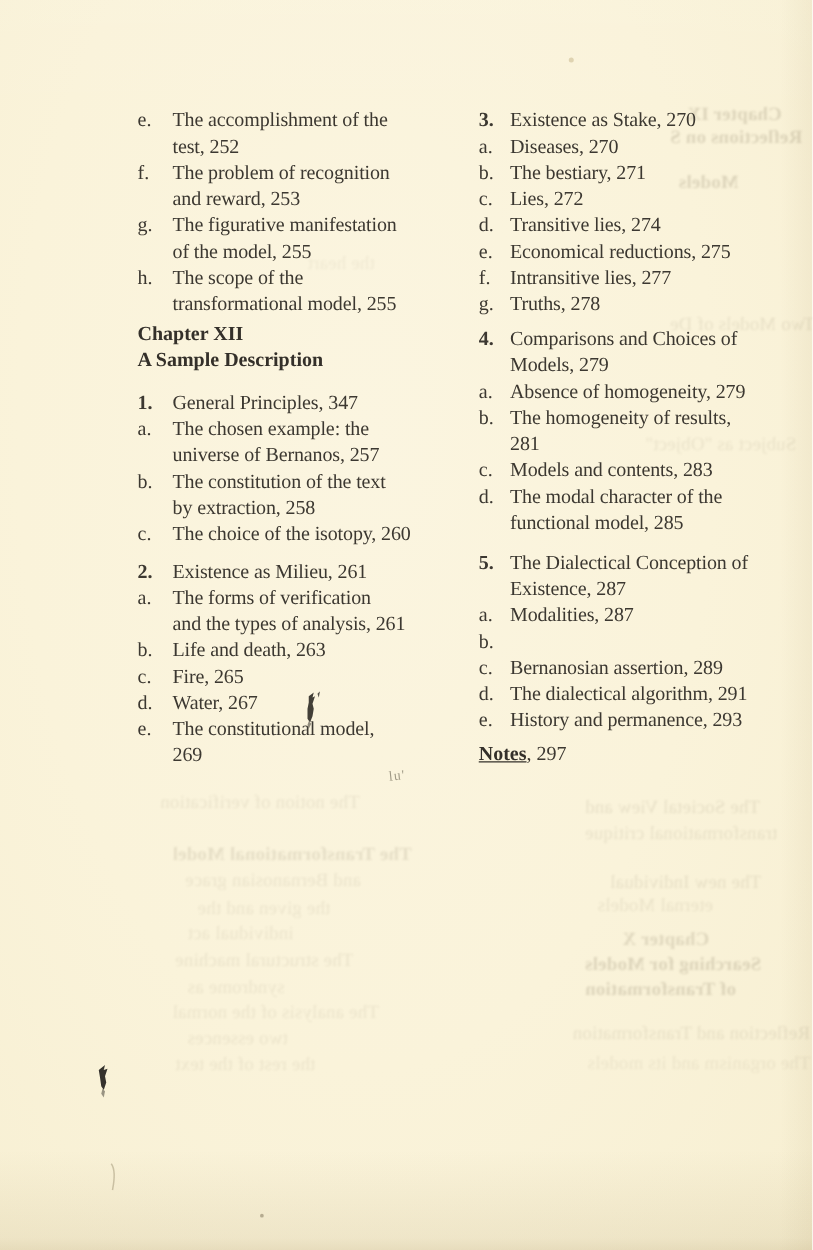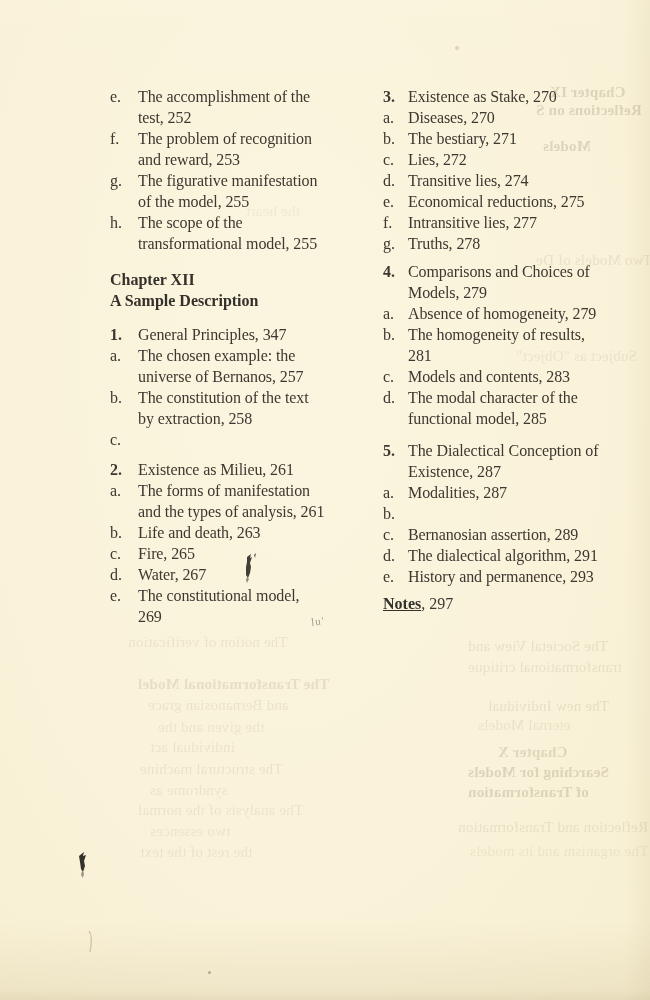--- a/index.html
+++ b/index.html
@@ -24,21 +24,21 @@
   .ghost.bold{font-weight:bold;}
   
   .col{position:absolute;top:86px;color:#3c3831;font-size:16px;}
   .col-left{left:110px;width:236px;}
   .col-right{left:383px;width:256px;}
   .row{display:flex;height:21px;line-height:21px;white-space:nowrap;}
   .col-left .lbl{flex:none;width:28px;}
   .col-right .lbl{flex:none;width:25px;}
   .lbl.num{font-weight:bold;}
   .txt{flex:none;letter-spacing:-0.1px;}
-  .heading{font-weight:bold;color:#34302a;margin-top:15px;}
+  .heading{font-weight:bold;color:#34302a;margin-top:3px;}
   .heading .row{white-space:nowrap;}
   .gap-lg{margin-top:13px;}
   .gap-md{margin-top:11px;}
   .gap-sm{margin-top:9px;}
   .gap-xs{margin-top:7px;}
   .notes-row{margin-top:6px;height:21px;line-height:21px;}
   .notes-row .bold{font-weight:bold;color:#34302a;text-decoration:underline;}
   
   .mark{position:absolute;pointer-events:none;}
   .pencil-note{
@@ -135,30 +135,31 @@
         <div class="row">
           <span class="lbl">b.</span>
           <span class="txt">The constitution of the text</span>
         </div>
         <div class="row">
           <span class="lbl"></span>
           <span class="txt">by extraction, 258</span>
         </div>
         <div class="row">
           <span class="lbl">c.</span>
+          <span class="txt">The choice of the isotopy, 260</span>
         </div>
       </div>
     <div class="rows gap-sm">
         <div class="row">
           <span class="lbl num">2.</span>
           <span class="txt">Existence as Milieu, 261</span>
         </div>
         <div class="row">
           <span class="lbl">a.</span>
-          <span class="txt">The forms of manifestation</span>
+          <span class="txt">The forms of verification</span>
         </div>
         <div class="row">
           <span class="lbl"></span>
           <span class="txt">and the types of analysis, 261</span>
         </div>
         <div class="row">
           <span class="lbl">b.</span>
           <span class="txt">Life and death, 263</span>
         </div>
         <div class="row">

